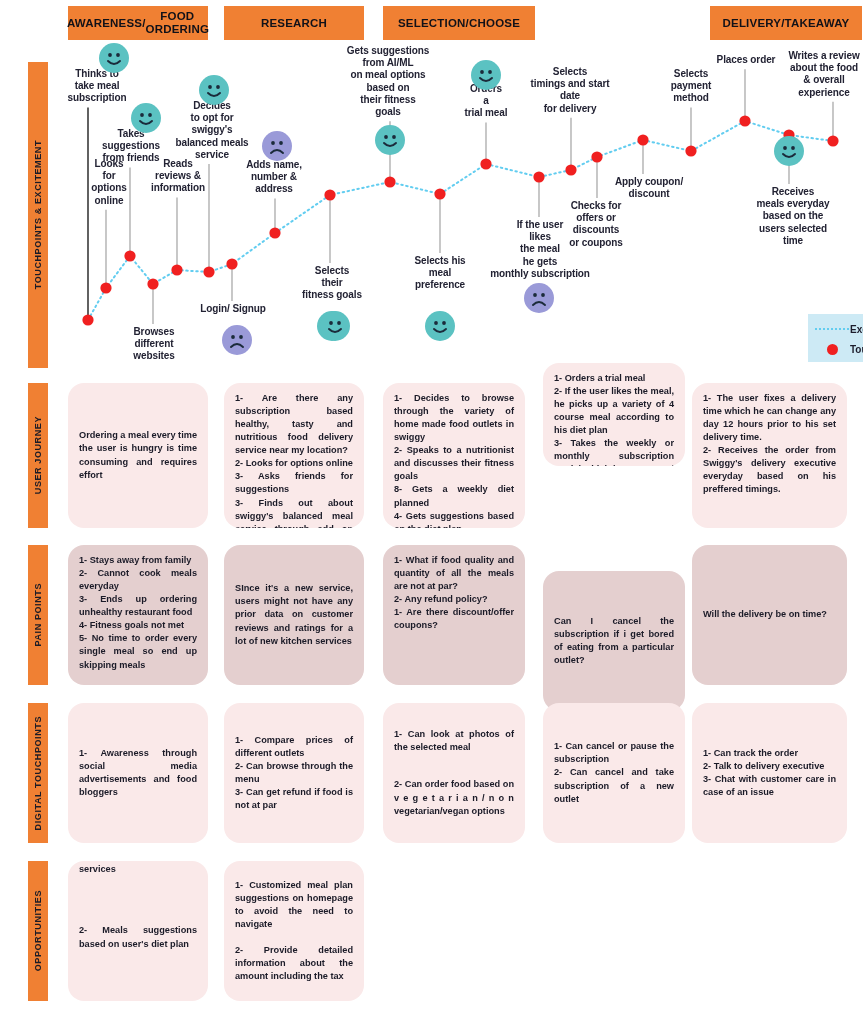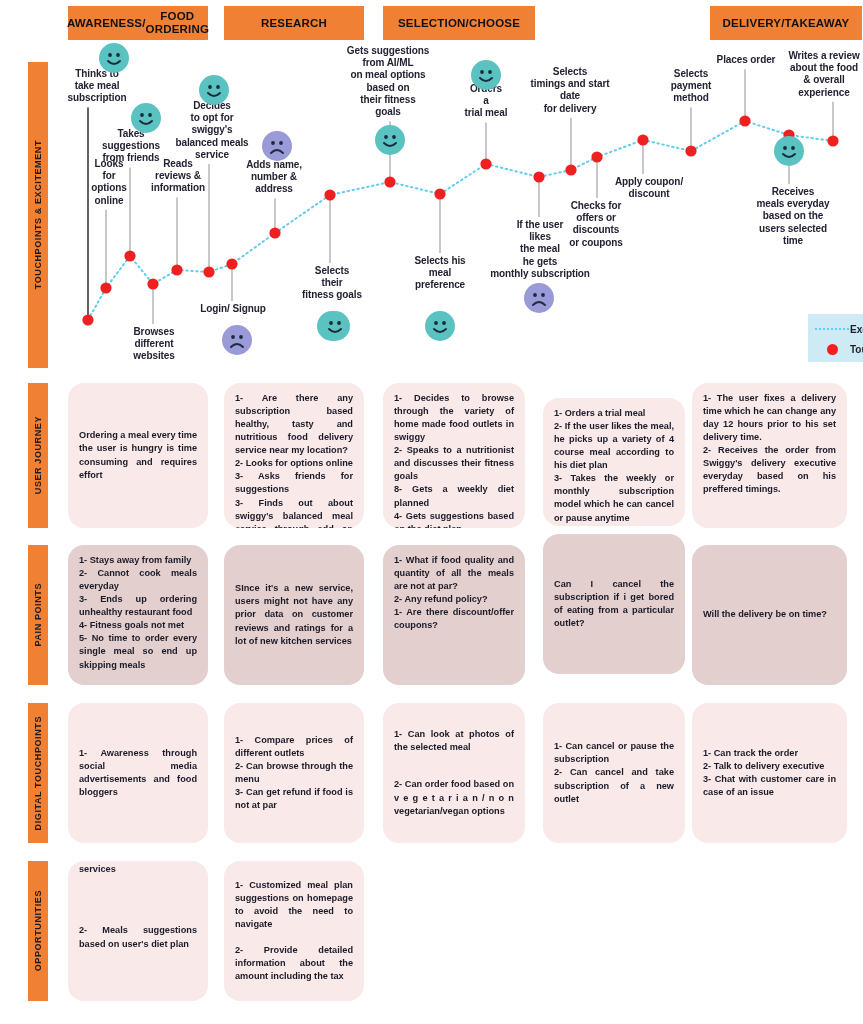--- a/index.html
+++ b/index.html
@@ -421,21 +421,21 @@
       <span class="line">2-  Looks for options online</span>
       <span class="line">3-  Asks friends for suggestions</span>
       <span class="line">3-  Finds out about swiggy's balanced meal service through add on social media</span>
     </div>
     <div class="card pink" style="left: 383px; top: 383px; width: 142px; height: 145px;">
       <span class="line">1- Decides to browse through the variety of home made food outlets in swiggy</span>
       <span class="line">2- Speaks to a nutritionist and discusses their fitness goals</span>
       <span class="line">8- Gets a weekly diet planned</span>
       <span class="line">4- Gets suggestions based on the diet plan</span>
     </div>
-    <div class="card pink" style="left: 543px; top: 398px; width: 142px; height: 128px;">
+    <div class="card pink" style="left: 543px; top: 363px; width: 142px; height: 103px;">
       <span class="line">1- Orders a trial meal</span>
       <span class="line">2- If the user likes the meal, he picks up a variety of 4 course meal according to his diet plan</span>
       <span class="line">3- Takes the weekly or monthly subscription model which he can cancel or pause anytime</span>
     </div>
     <div class="card pink" style="left: 692px; top: 383px; width: 155px; height: 145px;">
       <span class="line">1- The user fixes a delivery time which he can change any day 12 hours prior to his set delivery time.</span>
       <span class="line">2- Receives the order from Swiggy's delivery executive everyday based on his preffered timings.</span>
     </div>
     <div class="card mauve" style="left: 68px; top: 545px; width: 140px; height: 140px;">
       <span class="line">1- Stays away from family</span>
@@ -445,21 +445,21 @@
       <span class="line">5- No time to order every single meal so end up skipping meals</span>
     </div>
     <div class="card mauve vcenter" style="left: 224px; top: 545px; width: 140px; height: 140px;">
       <span class="line">SInce it's a new service, users might not have any prior data on customer reviews and ratings for a lot of new kitchen services</span>
     </div>
     <div class="card mauve" style="left: 383px; top: 545px; width: 142px; height: 140px;">
       <span class="line">1- What if food quality and quantity of all the meals are not at par?</span>
       <span class="line">2- Any refund policy?</span>
       <span class="line">1- Are there discount/offer coupons?</span>
     </div>
-    <div class="card mauve vcenter" style="left: 543px; top: 534px; width: 142px; height: 140px;">
+    <div class="card mauve vcenter" style="left: 543px; top: 571px; width: 142px; height: 140px;">
       <span class="line">Can I cancel the subscription if i get bored of eating from a particular outlet?</span>
     </div>
     <div class="card mauve vcenter" style="left: 692px; top: 545px; width: 155px; height: 140px;">
       <span class="line">Will the delivery be on time?</span>
     </div>
     <div class="card pink vcenter" style="left: 68px; top: 703px; width: 140px; height: 140px; align-items: center;">
       <span class="line">1- Awareness through social media advertisements and food bloggers</span>
     </div>
     <div class="card pink vcenter" style="left: 224px; top: 703px; width: 140px; height: 140px;">
       <span class="line">1- Compare prices of different outlets</span>

